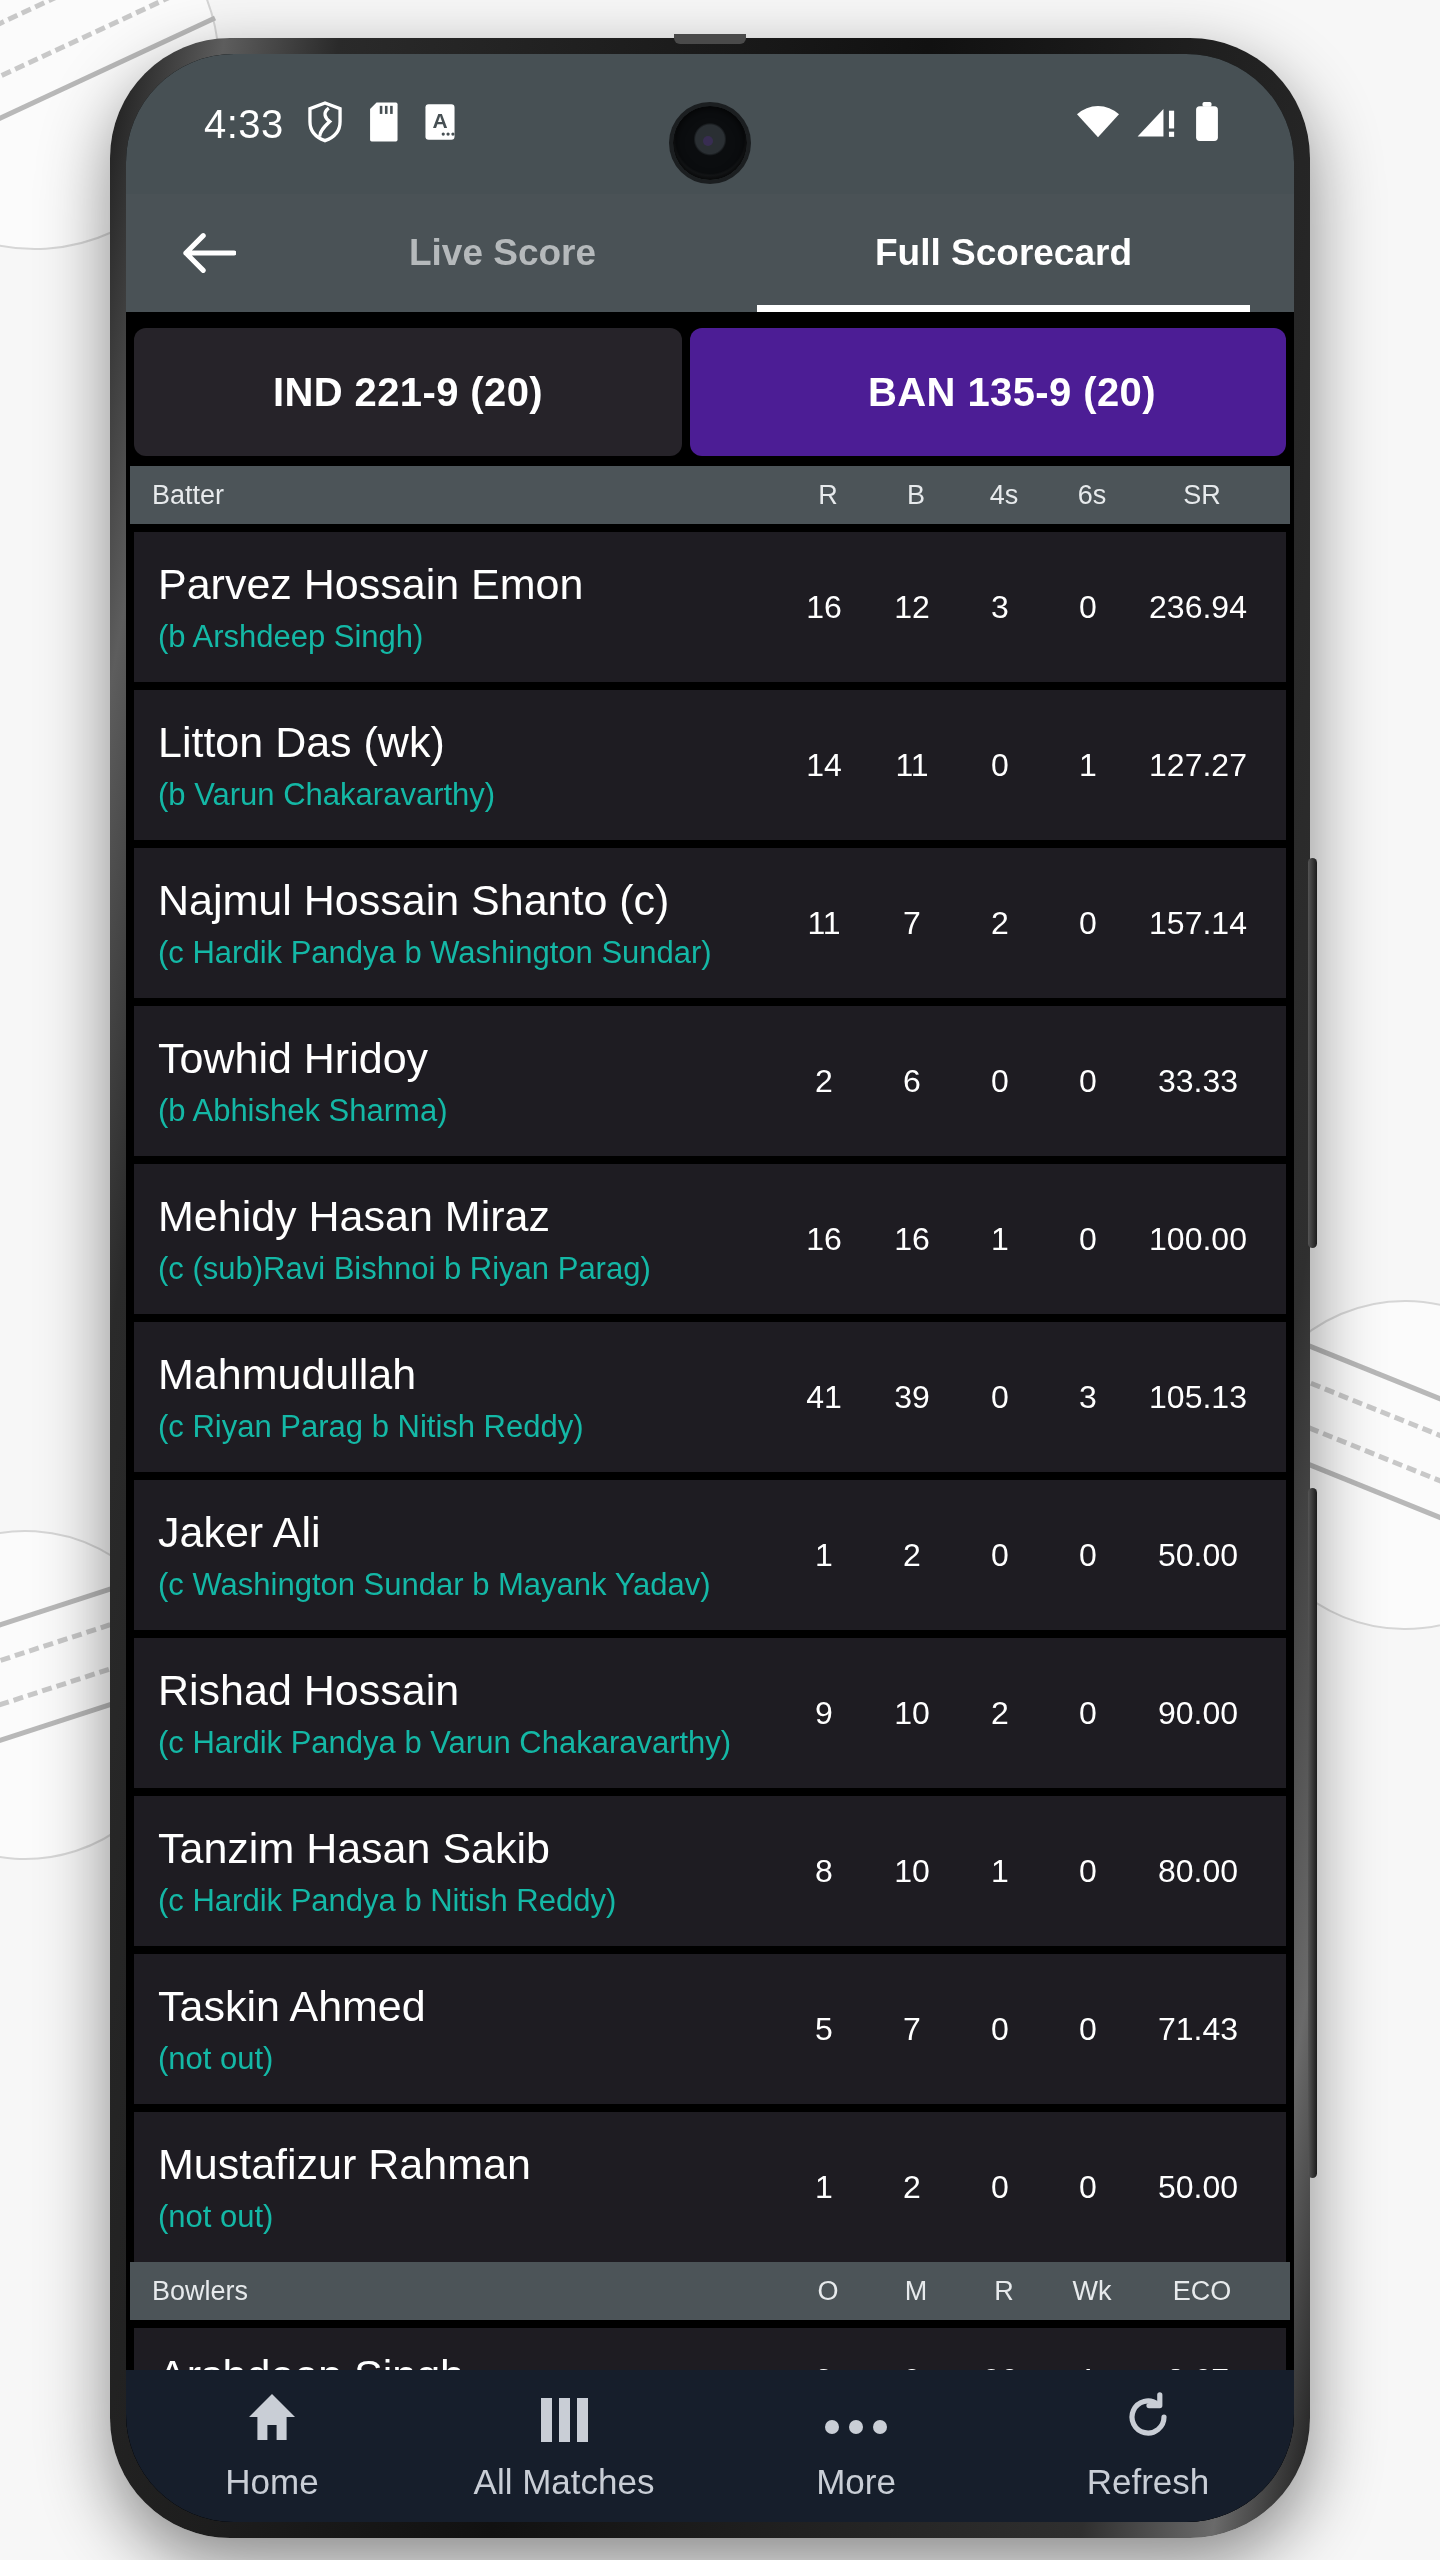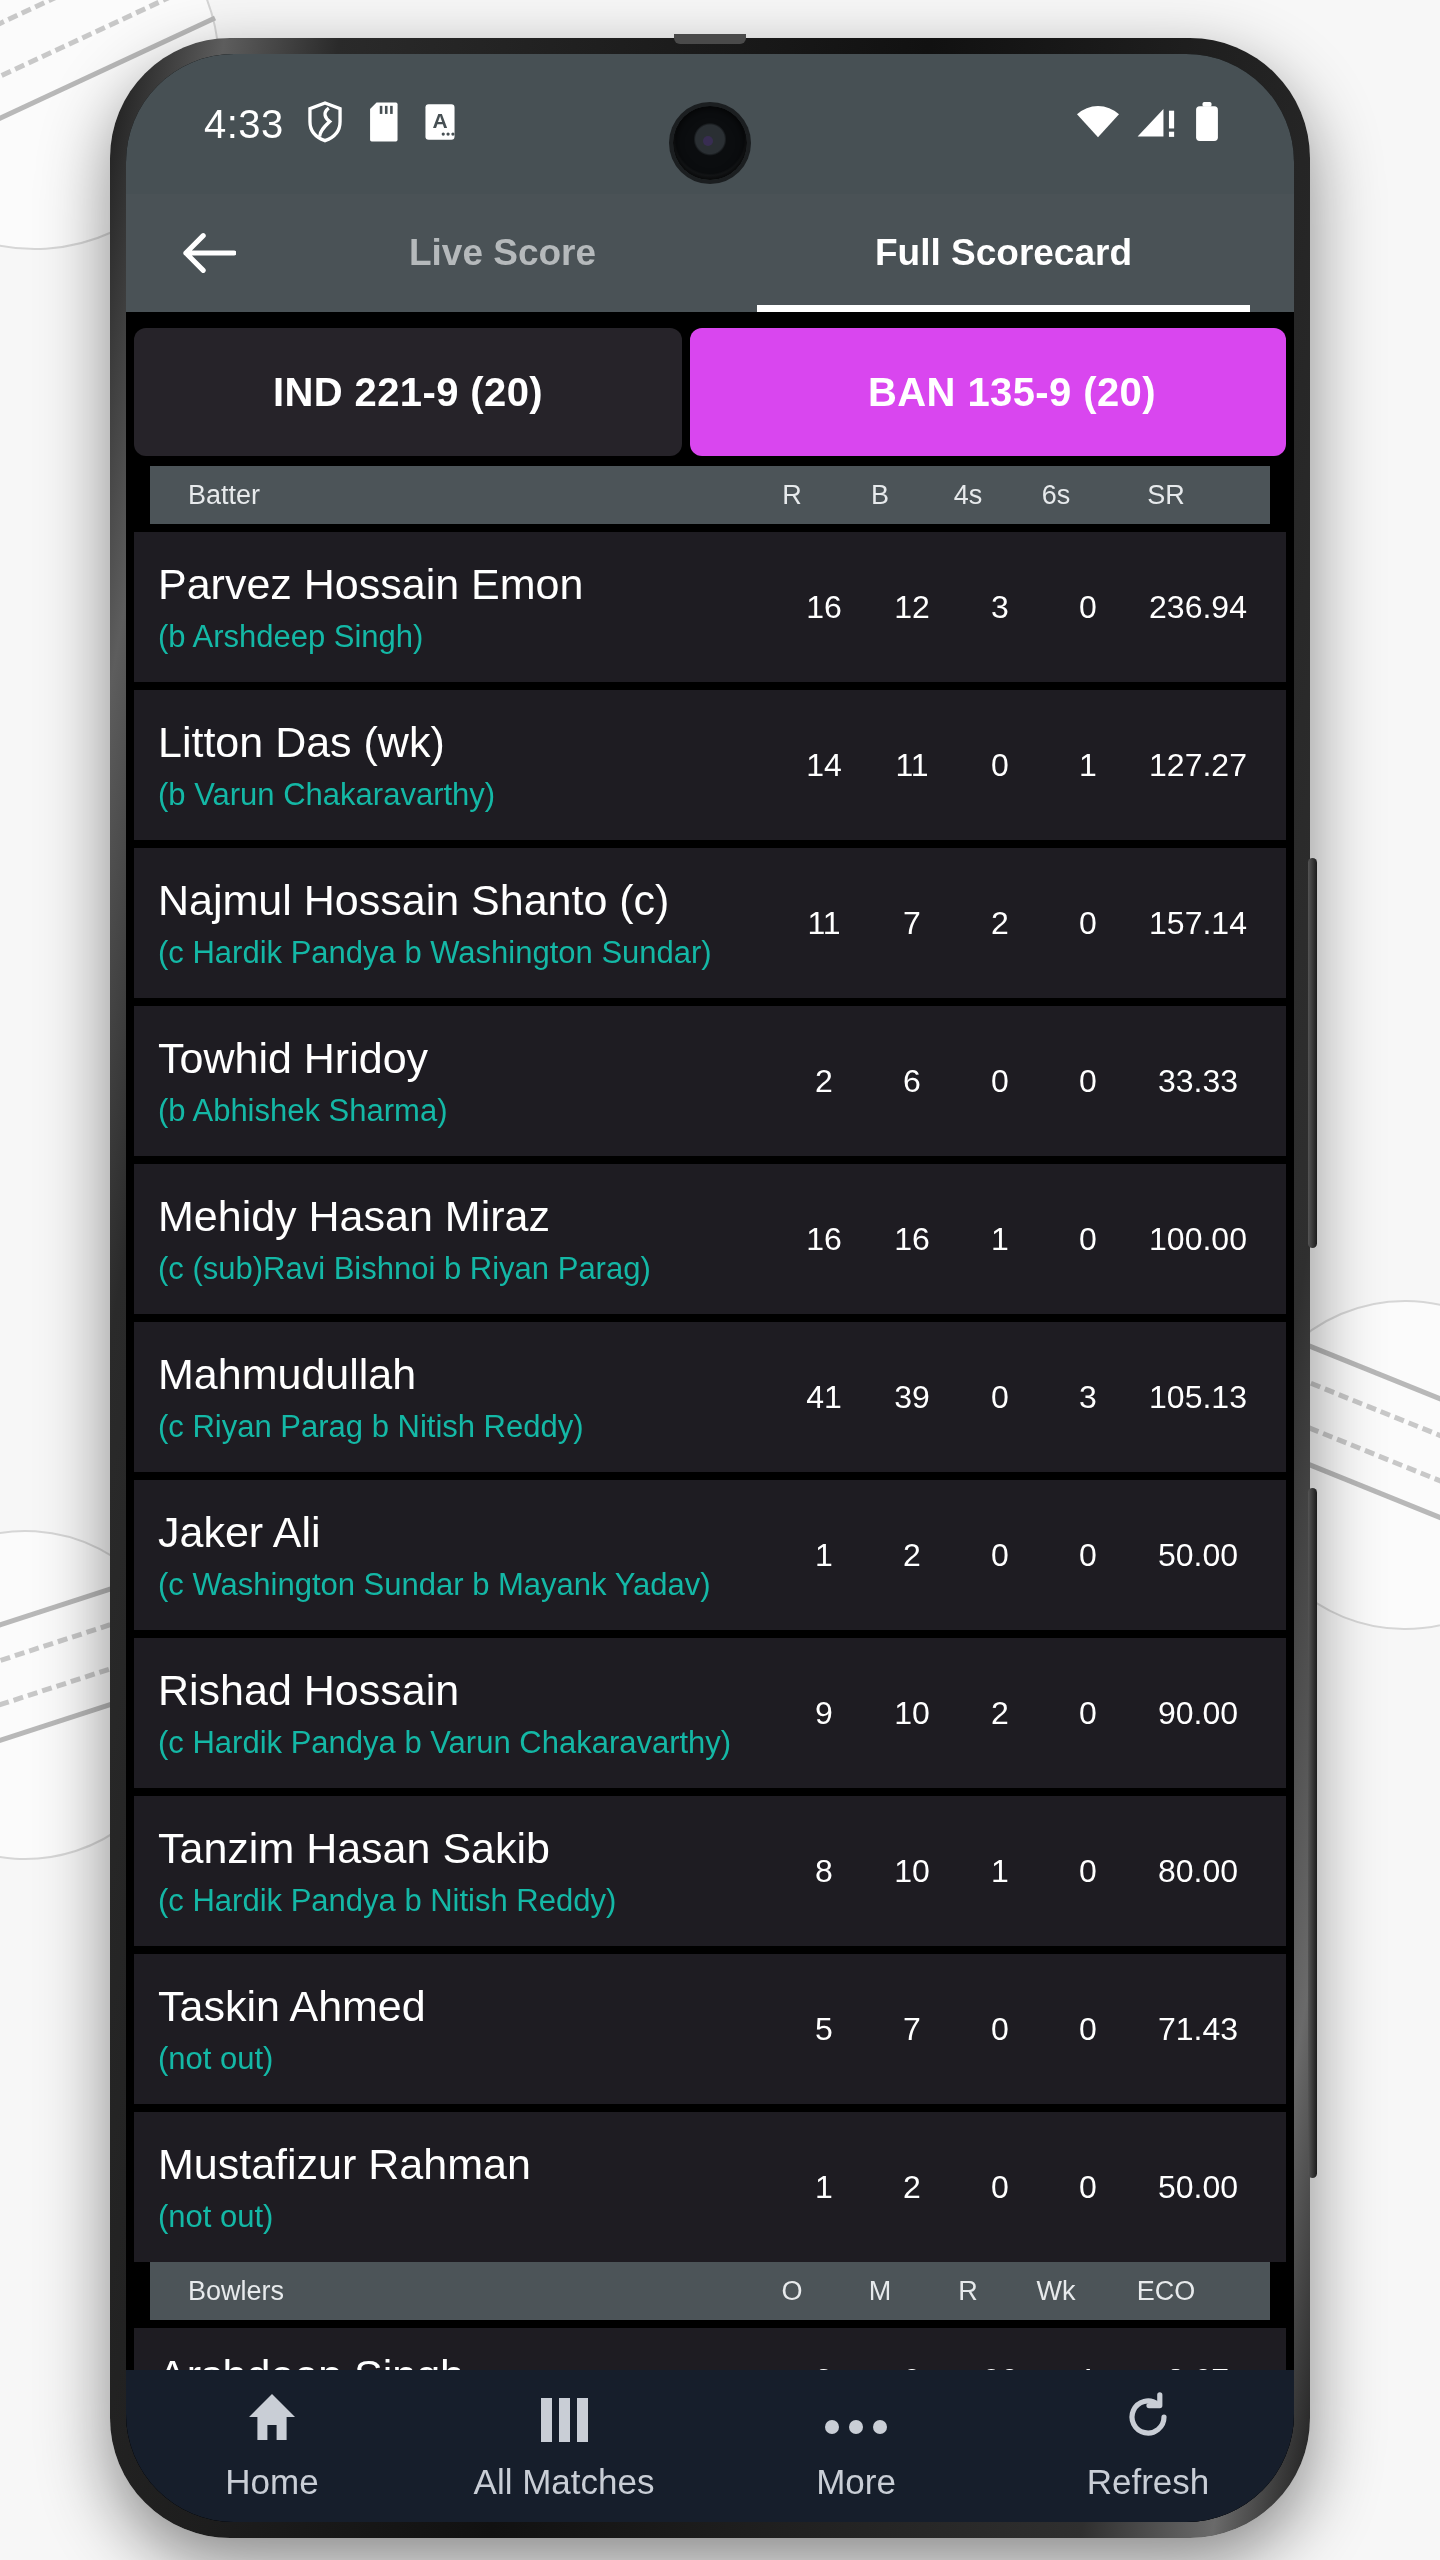--- a/index.html
+++ b/index.html
@@ -57,23 +57,23 @@
   .ttab.active { color:#ffffff; }
   .ttab.active::after { content:""; position:absolute; left:4px; right:4px; bottom:0;
     height:7px; background:#fff; }
   
   #appbody { background:#000; height:calc(100% - 140px - 118px); position:relative; }
   #teamtabs { display:flex; gap:8px; padding:16px 8px 10px 8px; background:#000; }
   .team-tab { flex:1; height:128px; border-radius:12px;
     display:flex; align-items:center; justify-content:center;
     font-size:40px; font-weight:700; color:#fff; letter-spacing:.4px; cursor:pointer; }
   .team-tab.inactive { background:#262329; }
-  .team-tab.active { background:#d946ef;padding-left:48px; }
+  .team-tab.active { background:#4c1d95;padding-left:48px; }
   .sec-head { background:#4c5458; display:flex; align-items:center;
-    padding:0 38px; height:58px; margin:0 24px; }
+    padding:0 22px; height:58px; margin:0 4px; }
   .sec-head .lbl { flex:1; font-size:27px; color:#e7eaec; }
   .sec-head .col { width:88px; text-align:center; font-size:27px; color:#e7eaec; }
   .sec-head .col.sr { width:132px; }
   .row { background:#1e1c22; margin:8px 8px 0 8px; display:flex; align-items:center;
     padding:22px 22px 22px 24px; min-height:150px; }
   .row.bowler { min-height:104px; padding:18px 22px 18px 24px; }
   .row .who { flex:1; }
   .row .nm { font-size:43px; color:#fff; margin-bottom:10px; }
   .row .dm { font-size:31px; color:#14b8a6; }
   .row .col { width:88px; text-align:center; font-size:32px; color:#fff; }

